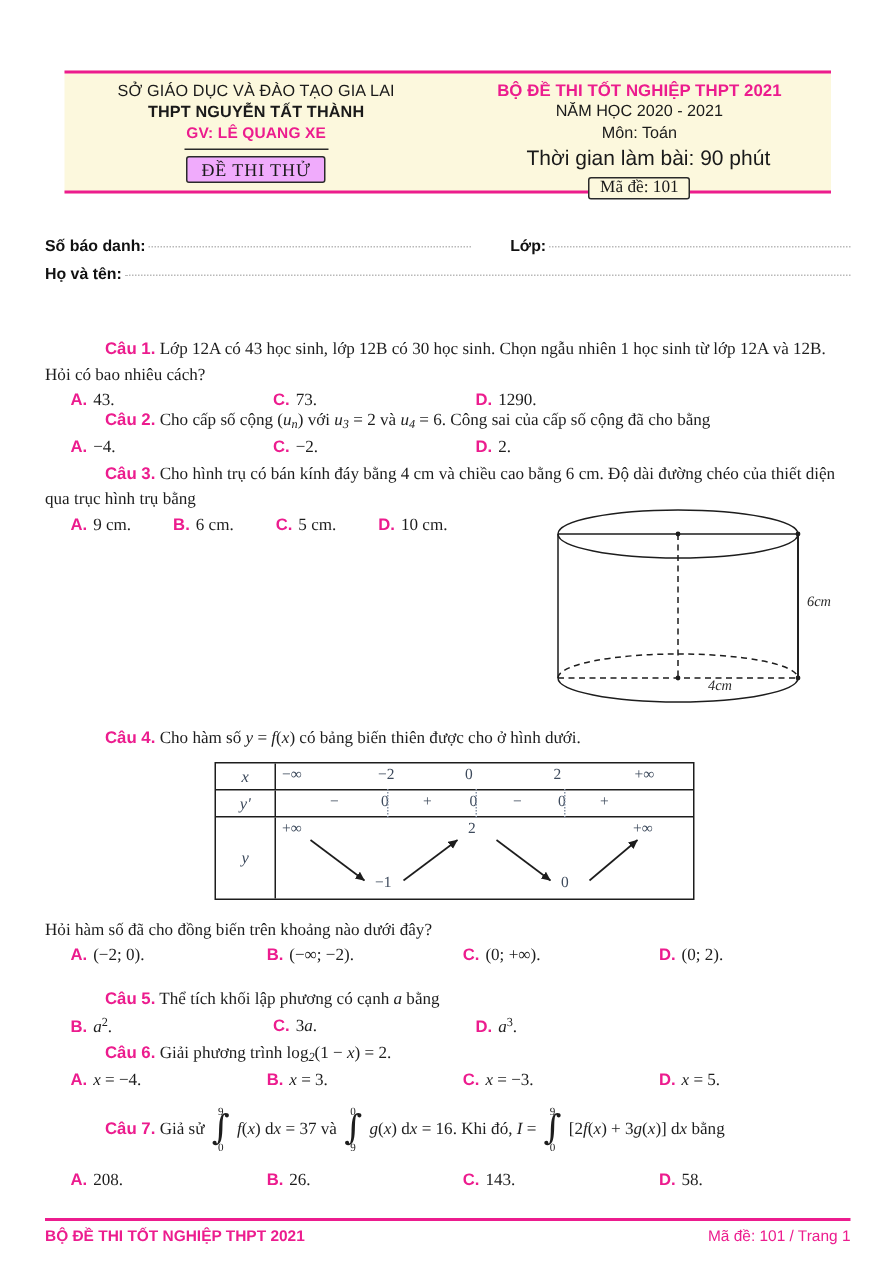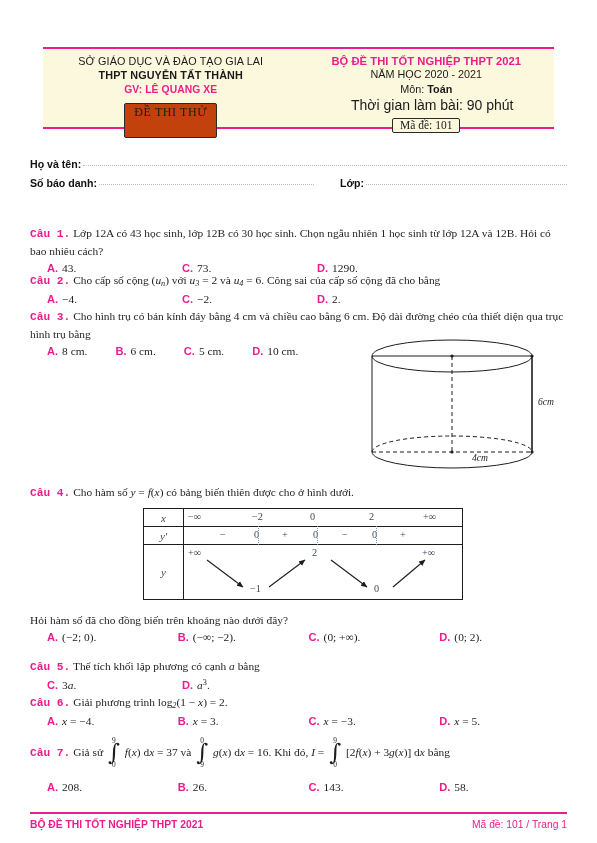--- a/index.html
+++ b/index.html
@@ -50,29 +50,29 @@
   .hc-l3 { font-size: 10.3px; font-weight: bold; color: #ec1c8e; }
   .rule-short {
     width: 96px;
     height: 1px;
     background: #2a2a2a;
     margin: 3px 0 4px 0;
   }
   .boxed-label {
     border: 1px solid #2a2a2a;
     border-radius: 2px;
-    padding: 1px 9px 17px 9px;
+    padding: 1px 9px 0 9px;
     font-family: "Liberation Serif", serif;
     font-size: 12px;
     letter-spacing: 0.6px;
-    background: #c2410c;
+    background: #f0abfc;
   }
   .hr-title { font-size: 11.2px; font-weight: bold; color: #ec1c8e; letter-spacing: 0.05px; }
   .hr-line { font-size: 10.8px; color: #1a1a1a; line-height: 1.35; }
-  .hr-line b { font-weight: bold; margin-top: 18px; }
+  .hr-line b { font-weight: normal; margin-top: 18px; }
   .hr-ital { font-size: 14px; color: #1a1a1a; line-height: 1.35; margin-left: 12px; }
   .boxed-ma {
     border: 1px solid #2a2a2a;
     border-radius: 2px;
     padding: 0px 7px 1px 7px;
     font-family: "Liberation Serif", serif;
     font-size: 11.5px;
     margin-top: 3px;
     background: #fcf8dd;
   }
@@ -103,24 +103,25 @@
   .qwrap { position: absolute; left: 30px; top: 0; width: 540px; }
   .q {
     font-family: "Liberation Serif", serif;
     font-size: 11.4px;
     line-height: 1.42;
     color: #1d1d1d;
     position: absolute;
     width: 540px;
   }
   .qlabel {
-    font-family: Liberation Mono, monospace;
+    font-family: Liberation Sans, sans-serif;
     font-weight: bold;
     color: #ec1c8e;
     font-size: 11.2px;
+    margin-left: 40px;
   }
   .qbody { }
   .choices {
     display: flex;
     margin-top: 1px;
     padding-left: 17px;
     font-size: 11.4px;
   }
   .choices.tight .ch { width: auto; margin-right: 28px; }
   .ch { width: 135px; white-space: nowrap; }
@@ -229,29 +230,29 @@
       <div class="hr-title">BỘ ĐỀ THI TỐT NGHIỆP THPT 2021</div>
       <div class="hr-line">NĂM HỌC 2020 - 2021</div>
       <div class="hr-line"><span>Môn: </span><b>Toán</b></div>
       <div class="hr-ital">Thời gian làm bài: 90 phút</div>
       <div class="boxed-ma">Mã đề: 101</div>
     </div>
   </div>
 
   <div class="id-block">
     <div class="id-row">
-      <span class="id-label">Họ và tên:</span>
-      <span class="dots"></span>
-    </div>
-    <div class="id-row">
       <span class="id-label">Số báo danh:</span>
       <span class="dots" style="flex:0 0 215px"></span>
       <span class="id-label-2">Lớp:</span>
       <span class="dots"></span>
     </div>
+    <div class="id-row">
+      <span class="id-label">Họ và tên:</span>
+      <span class="dots"></span>
+    </div>
   </div>
 
   <div class="qwrap">
 
     <div class="q" style="top:225px">
       <div>
         <span class="qlabel">Câu 1.</span>
         <span class="qbody">Lớp 12A có 43 học sinh, lớp 12B có 30 học sinh. Chọn ngẫu nhiên 1 học sinh từ lớp 12A và 12B. Hỏi có bao nhiêu cách?</span>
       </div>
       <div class="choices">
@@ -272,21 +273,21 @@
         <div class="ch"><span class="chl">D.</span><span>2.</span></div>
       </div>
     </div>
 
     <div class="q" style="top:308px">
       <div>
         <span class="qlabel">Câu 3.</span>
         <span class="qbody">Cho hình trụ có bán kính đáy bằng 4 cm và chiều cao bằng 6 cm. Độ dài đường chéo của thiết diện qua trục hình trụ bằng</span>
       </div>
       <div class="choices tight">
-        <div class="ch"><span class="chl">A.</span><span>8 cm.</span></div>
+        <div class="ch"><span class="chl">A.</span><span>9 cm.</span></div>
         <div class="ch"><span class="chl">B.</span><span>6 cm.</span></div>
         <div class="ch"><span class="chl">C.</span><span>5 cm.</span></div>
         <div class="ch"><span class="chl">D.</span><span>10 cm.</span></div>
       </div>
     </div>
 
     <div class="q" style="top:484px">
       <div>
         <span class="qlabel">Câu 4.</span>
         <span class="qbody">Cho hàm số <em class="v">y</em> = <em class="v">f</em>(<em class="v">x</em>) có bảng biến thiên được cho ở hình dưới.</span>
@@ -302,20 +303,21 @@
         <div class="ch"><span class="chl">D.</span><span>(0; 2).</span></div>
       </div>
     </div>
 
     <div class="q" style="top:658px">
       <div>
         <span class="qlabel">Câu 5.</span>
         <span class="qbody">Thể tích khối lập phương có cạnh <em class="v">a</em> bằng</span>
       </div>
       <div class="choices">
+        <div class="ch"><span class="chl">B.</span><span><em class="v">a</em><span class="sup">2</span>.</span></div>
         <div class="ch"><span class="chl">C.</span><span>3<em class="v">a</em>.</span></div>
         <div class="ch"><span class="chl">D.</span><span><em class="v">a</em><span class="sup">3</span>.</span></div>
       </div>
     </div>
 
     <div class="q" style="top:694px">
       <div>
         <span class="qlabel">Câu 6.</span>
         <span class="qbody">Giải phương trình log<span class="sub">2</span>(1 − <em class="v">x</em>) = 2.</span>
       </div>

